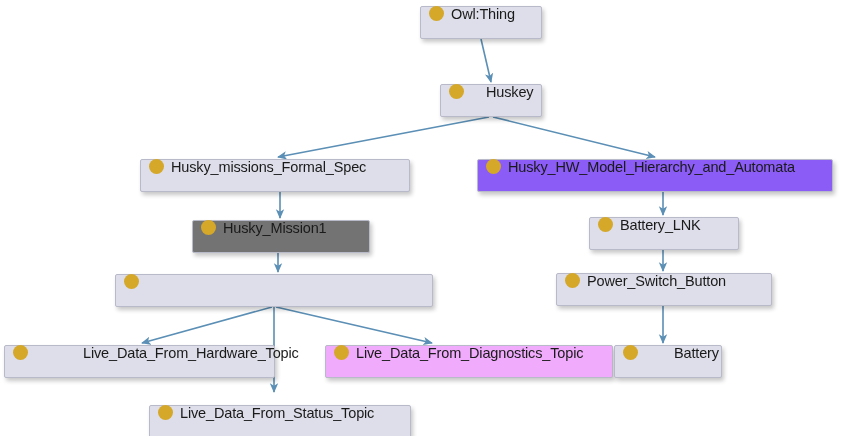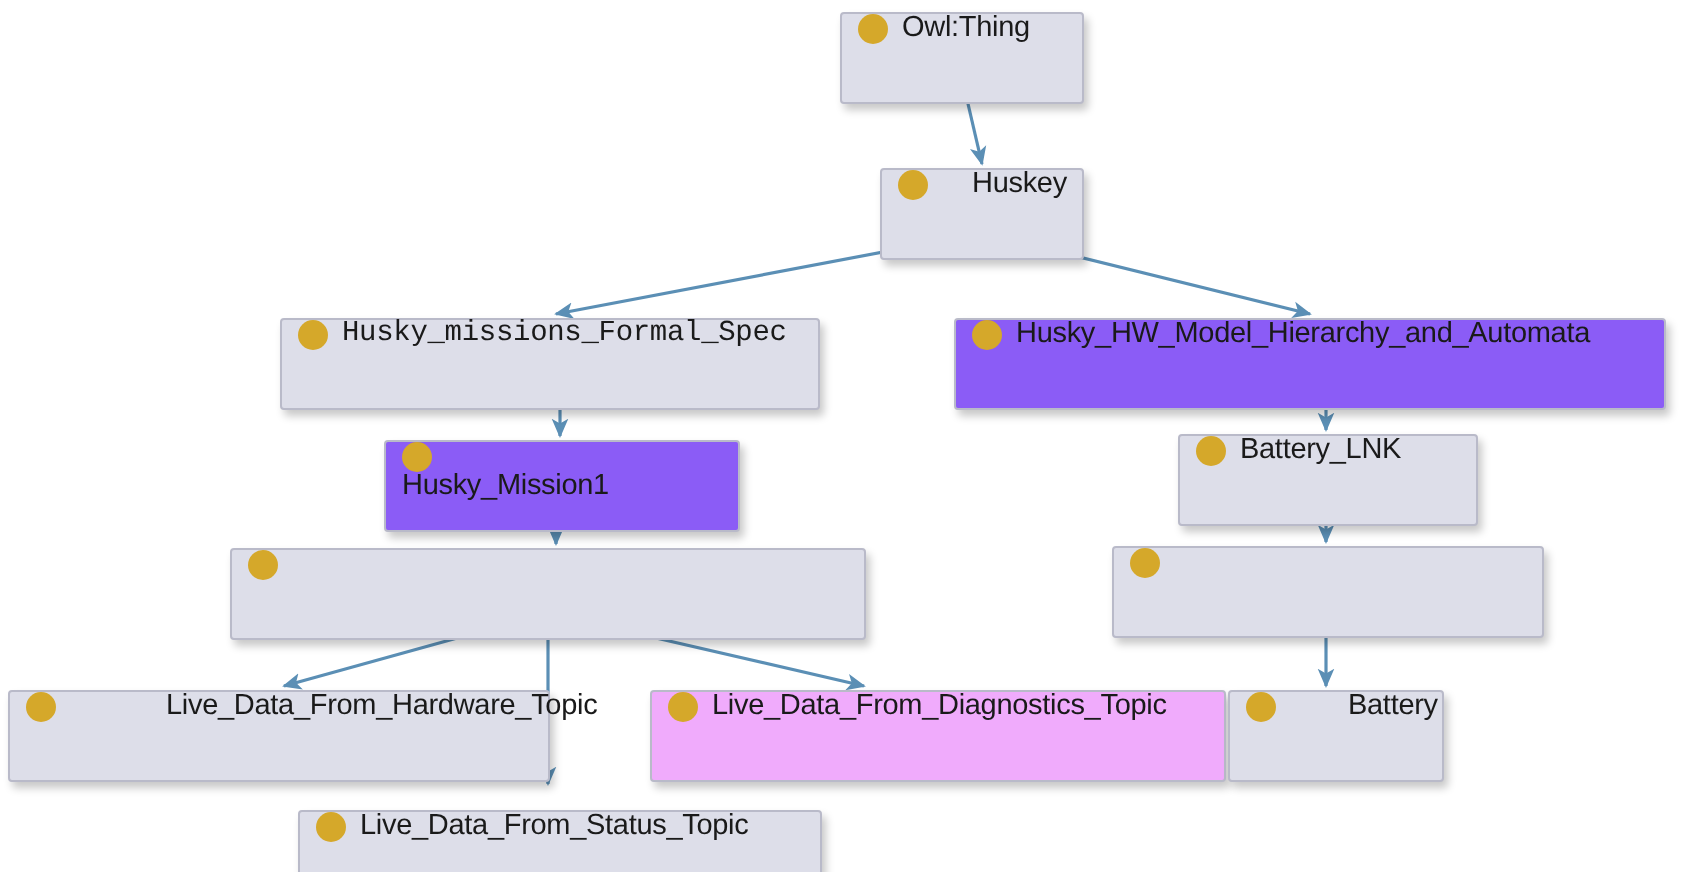--- a/index.html
+++ b/index.html
@@ -21,28 +21,28 @@
     top: 0;
     width: 850px;
     height: 436px;
     pointer-events: none;
     z-index: 1;
   }
   .node {
     position: absolute;
     box-sizing: border-box;
     display: flex;
-    align-items: flex-start;
+    align-items: flex-end;
     background: #dddee9;
     border: 1px solid #b9bac9;
     border-radius: 2px;
     box-shadow: 2px 3px 4px rgba(0,0,0,0.22);
-    padding: 0 9px 0 8px;
+    padding: 0 9px 17px 8px;
     z-index: 2;
-    height: 46px;
+    height: 33px;
     white-space: nowrap;
   }
   .node-bullet {
     flex: 0 0 auto;
     width: 15px;
     height: 15px;
     border-radius: 50%;
     background: #d5a82a;
     margin-right: 7px;
   }
@@ -77,41 +77,42 @@
     </svg>
   <div id="node-layer">
       <div class="node" style="left: 420px; top: 6px; width: 122px; background: rgb(221, 222, 233); border-color: rgb(185, 186, 201);">
         <span class="node-bullet" style="background: rgb(213, 168, 42);"></span>
         <span class="node-label">Owl:Thing</span>
       </div>
       <div class="node" style="left: 440px; top: 84px; width: 102px; background: rgb(221, 222, 233); border-color: rgb(185, 186, 201); gap: 15px;">
         <span class="node-bullet" style="background: rgb(213, 168, 42);"></span>
         <span class="node-label">Huskey</span>
       </div>
-      <div class="node" style="left: 140px; top: 159px; width: 270px; background: rgb(221, 222, 233); border-color: rgb(185, 186, 201); font-family: Liberation Mono, monospace;">
+      <div class="node" style="left: 140px; top: 159px; width: 270px; background: rgb(221, 222, 233); border-color: rgb(185, 186, 201);">
         <span class="node-bullet" style="background: rgb(213, 168, 42);"></span>
         <span class="node-label">Husky_missions_Formal_Spec</span>
       </div>
       <div class="node" style="left: 477px; top: 159px; width: 356px; background: #8b5cf6; border-color: rgb(185, 186, 201);">
         <span class="node-bullet" style="background: rgb(213, 168, 42);"></span>
         <span class="node-label">Husky_HW_Model_Hierarchy_and_Automata</span>
       </div>
-      <div class="node" style="left: 192px; top: 220px; width: 178px; background: #8b5cf6; border-color: rgb(185, 186, 201); flex-direction: column;">
+      <div class="node" style="left: 192px; top: 220px; width: 178px; background: #737373; border-color: rgb(185, 186, 201);">
         <span class="node-bullet" style="background: rgb(213, 168, 42);"></span>
         <span class="node-label">Husky_Mission1</span>
       </div>
       <div class="node" style="left: 589px; top: 217px; width: 150px; background: rgb(221, 222, 233); border-color: rgb(185, 186, 201);">
         <span class="node-bullet" style="background: rgb(213, 168, 42);"></span>
         <span class="node-label">Battery_LNK</span>
       </div>
       <div class="node" style="left: 115px; top: 274px; width: 318px; background: rgb(221, 222, 233); border-color: rgb(185, 186, 201);">
         <span class="node-bullet" style="background: rgb(213, 168, 42);"></span>
       </div>
       <div class="node" style="left: 556px; top: 273px; width: 216px; background: rgb(221, 222, 233); border-color: rgb(185, 186, 201);">
         <span class="node-bullet" style="background: rgb(213, 168, 42);"></span>
+        <span class="node-label">Power_Switch_Button</span>
       </div>
       <div class="node" style="left: 4px; top: 345px; width: 271px; background: rgb(221, 222, 233); border-color: rgb(185, 186, 201); gap: 48px;">
         <span class="node-bullet" style="background: rgb(213, 168, 42);"></span>
         <span class="node-label">Live_Data_From_Hardware_Topic</span>
       </div>
       <div class="node" style="left: 285px; top: 345px; width: 288px; background: #f0abfc; border-color: rgb(185, 186, 201); margin-left: 40px;">
         <span class="node-bullet" style="background: rgb(213, 168, 42);"></span>
         <span class="node-label">Live_Data_From_Diagnostics_Topic</span>
       </div>
       <div class="node" style="left: 614px; top: 345px; width: 108px; background: rgb(221, 222, 233); border-color: rgb(185, 186, 201); gap: 29px;">

